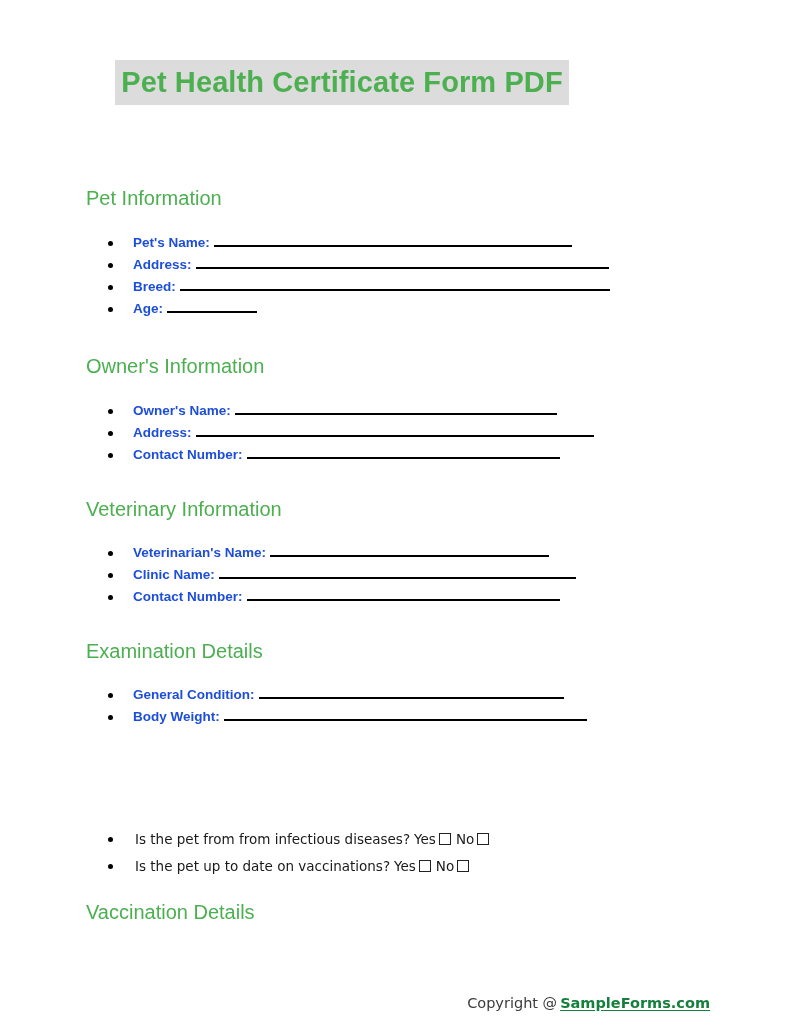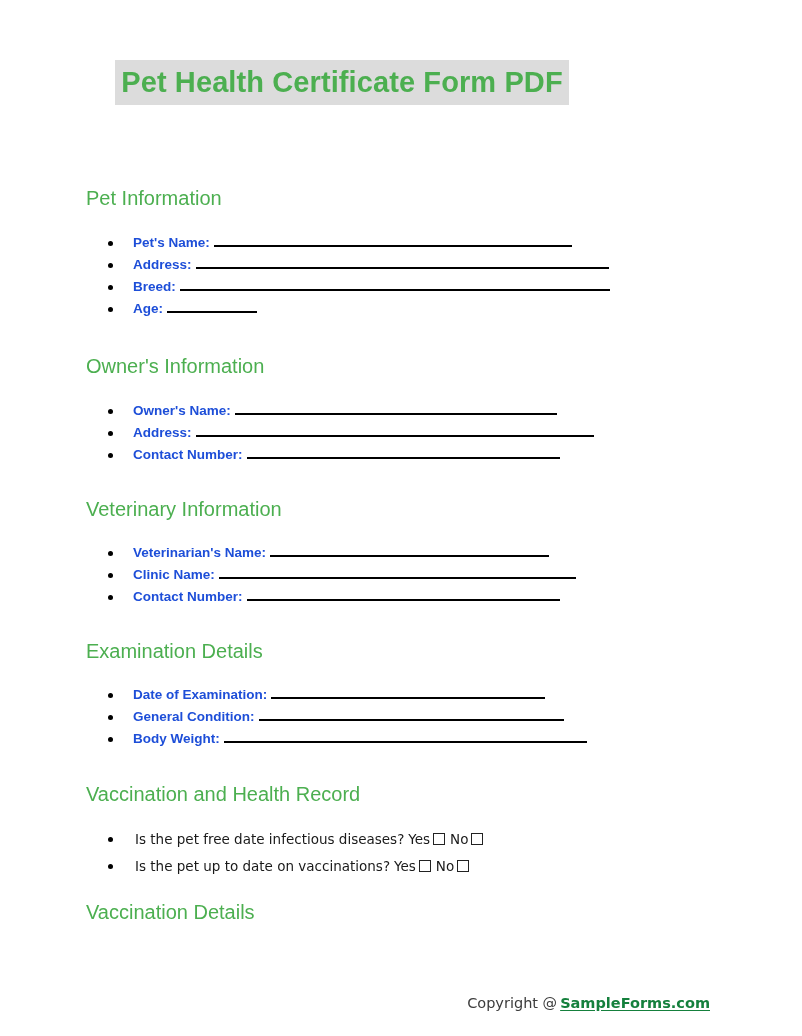--- a/index.html
+++ b/index.html
@@ -198,37 +198,32 @@
     <li class="bullet-row">
       <span class="bullet-dot"></span>
       <span class="bullet-text">Contact Number:</span><span class="fill-line" style="width:313px"></span>
     </li>
   </ul>
 
   <div class="section-heading" style="top:639px">Examination Details</div>
   <ul class="bullet-list" style="top:684px">
     <li class="bullet-row">
       <span class="bullet-dot"></span>
-      <span class="bullet-text">Date of Examination:</span><span class="fill-line" style="width:274px"></span>
-    </li>
-    <li class="bullet-row">
-      <span class="bullet-dot"></span>
       <span class="bullet-text">General Condition:</span><span class="fill-line" style="width:305px"></span>
     </li>
     <li class="bullet-row">
       <span class="bullet-dot"></span>
       <span class="bullet-text">Body Weight:</span><span class="fill-line" style="width:363px"></span>
     </li>
   </ul>
 
-  <div class="section-heading" style="top:782px">Vaccination and Health Record</div>
   <ul class="bullet-list q-list" style="top:826px; left:108px">
     <li class="bullet-row" style="height:27px; line-height:27px">
       <span class="bullet-dot" style="top:11px"></span>
-      <span class="bullet-text">Is the pet free date infectious diseases?</span><span style="margin-left:4px">Yes</span><span class="checkbox-glyph"></span><span style="margin-left:4px">No</span><span class="checkbox-glyph"></span>
+      <span class="bullet-text">Is the pet from from infectious diseases?</span><span style="margin-left:4px">Yes</span><span class="checkbox-glyph"></span><span style="margin-left:4px">No</span><span class="checkbox-glyph"></span>
     </li>
     <li class="bullet-row" style="height:27px; line-height:27px">
       <span class="bullet-dot" style="top:11px"></span>
       <span class="bullet-text">Is the pet up to date on vaccinations?</span><span style="margin-left:4px">Yes</span><span class="checkbox-glyph"></span><span style="margin-left:4px">No</span><span class="checkbox-glyph"></span>
     </li>
   </ul>
 
   <div class="section-heading" style="top:900px">Vaccination Details</div>
 
   <div class="footer">

